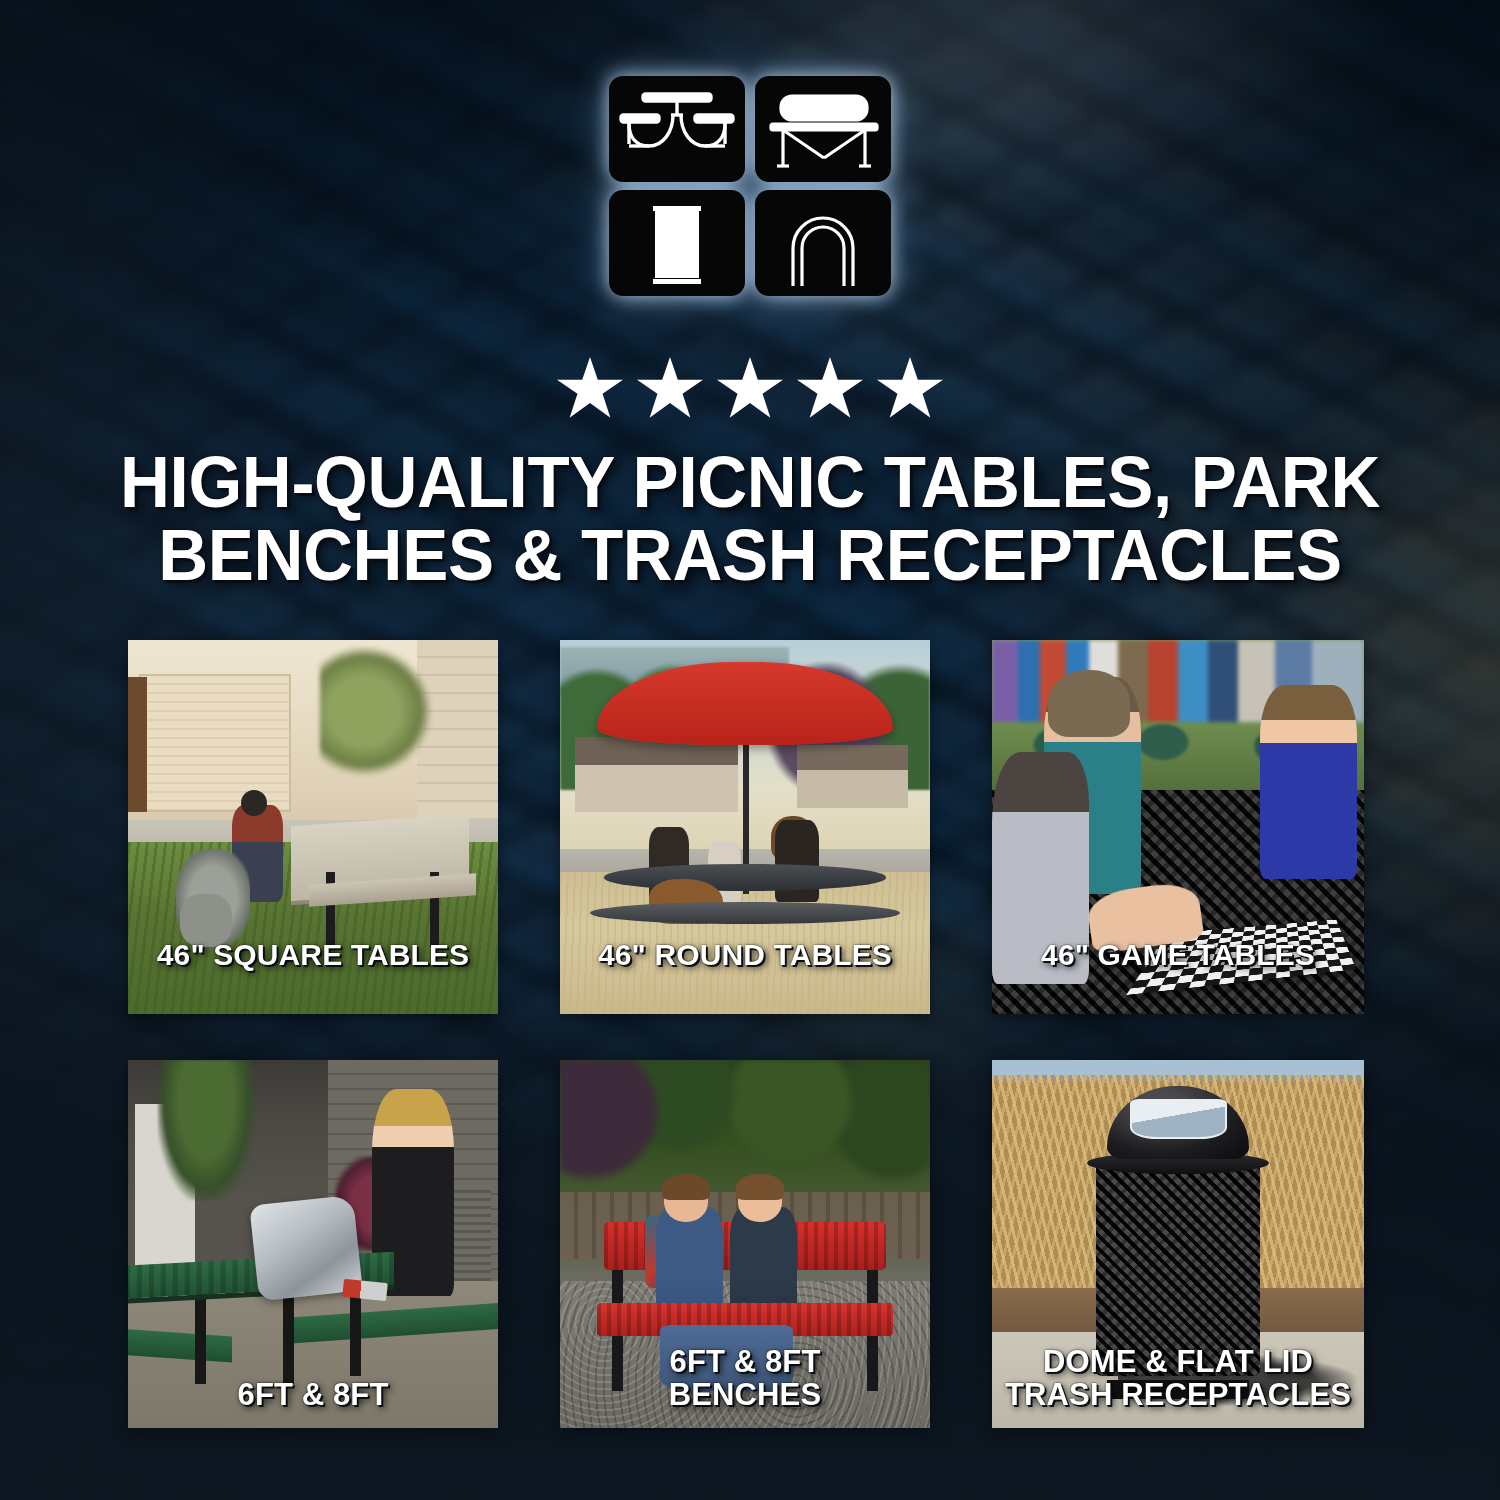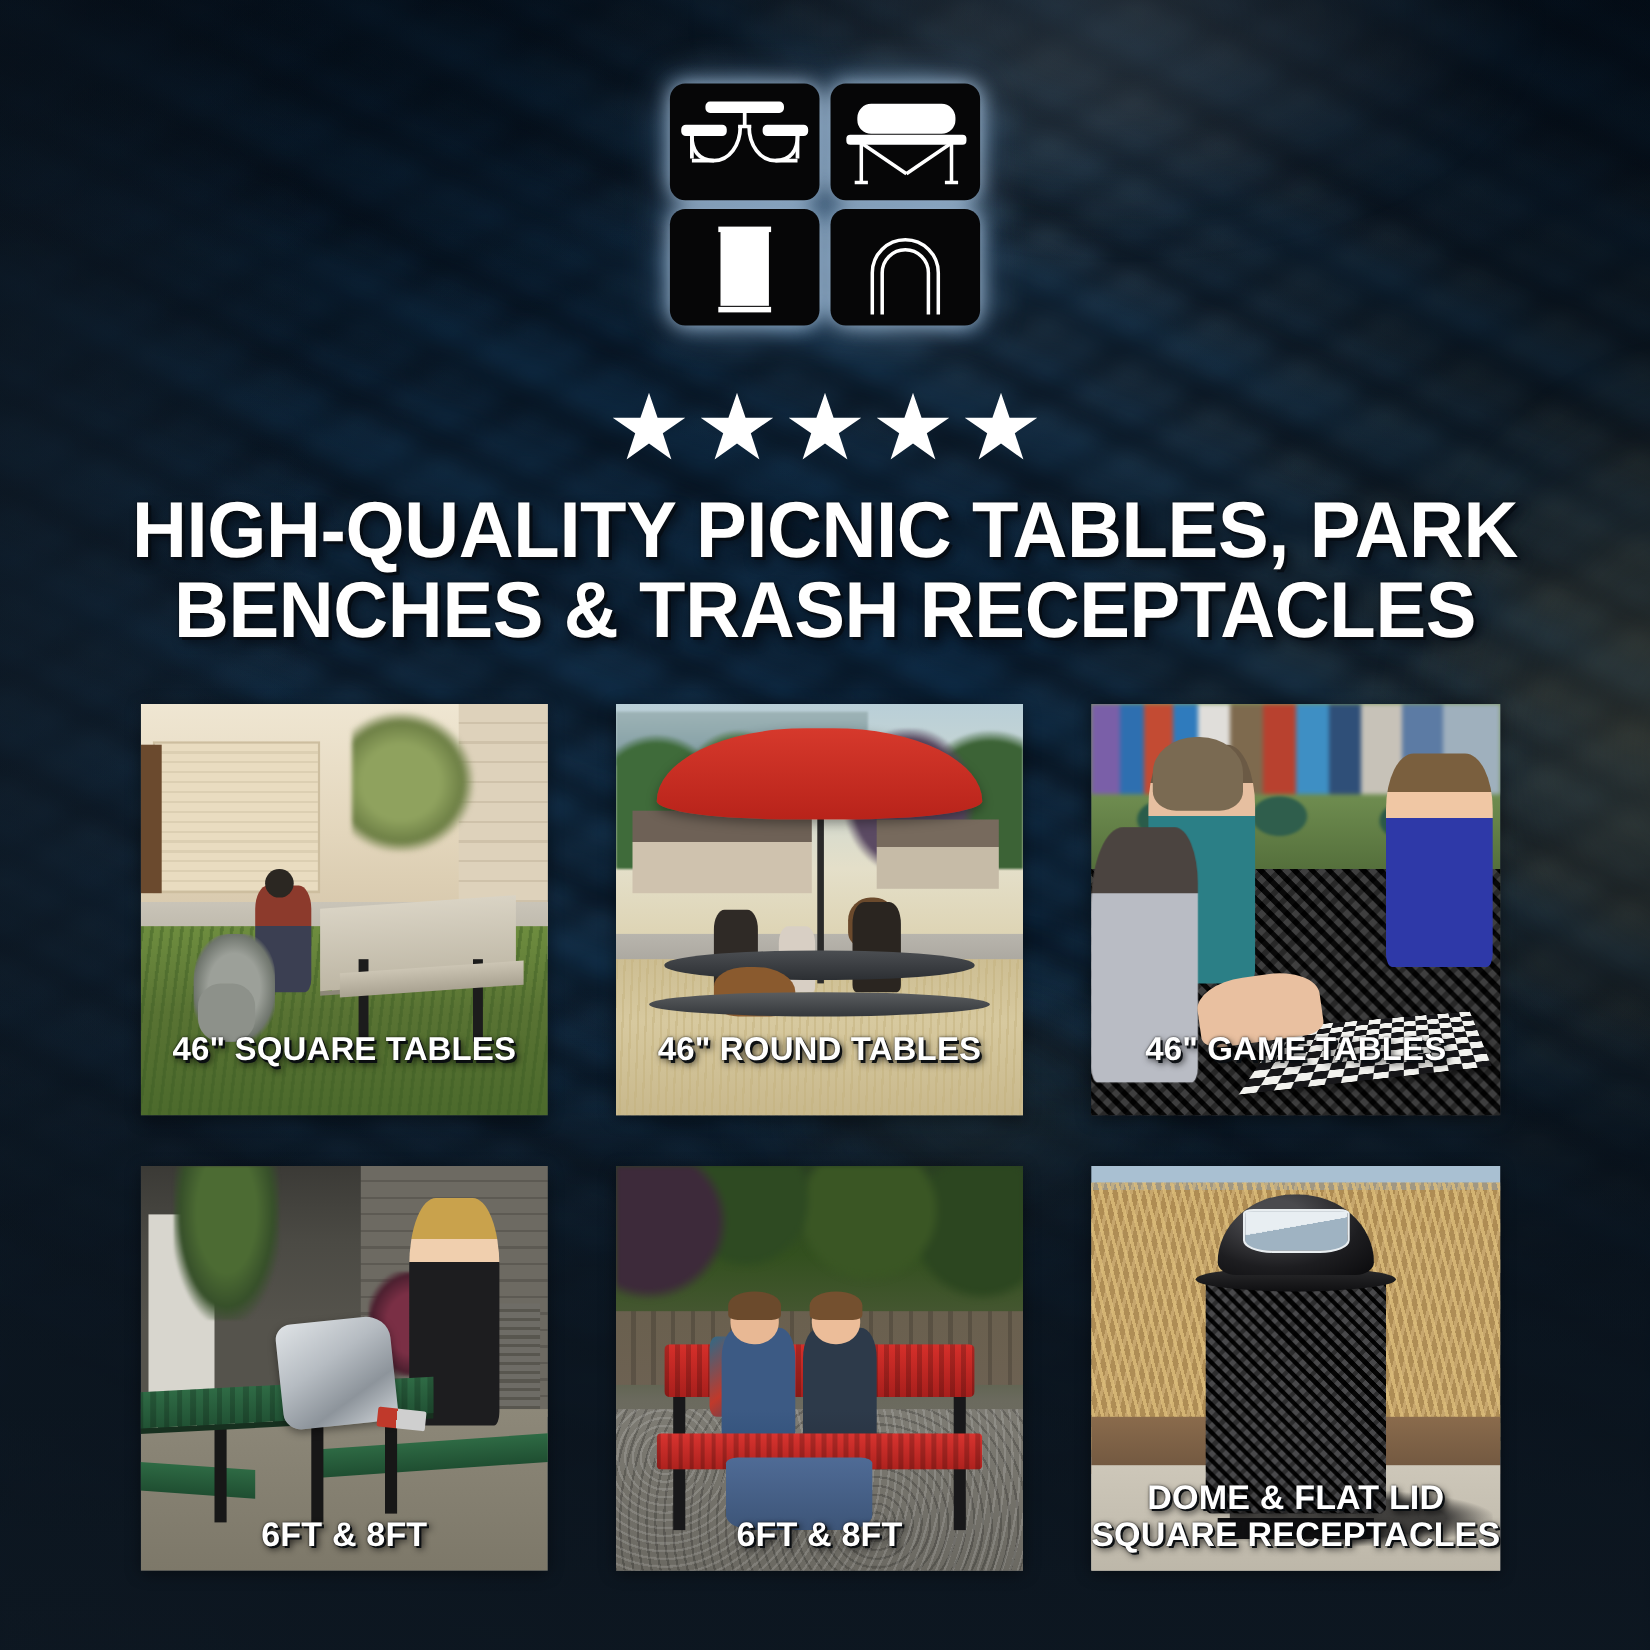--- a/index.html
+++ b/index.html
@@ -553,36 +553,37 @@
         <div class="t5-head1"></div>
         <div class="t5-hair1"></div>
         <div class="t5-boy2"></div>
         <div class="t5-head2"></div>
         <div class="t5-hair2"></div>
         <div class="t5-seat"></div>
         <div class="t5-jeans"></div>
       </div>
       <div class="caption two-line">
         <span class="cl">6FT &amp; 8FT</span>
+        <span class="cl">BENCHES</span>
       </div>
     </div>
 
     <div class="tile short">
       <div class="photo">
         <div class="t6-bg"></div>
         <div class="t6-grass"></div>
         <div class="t6-dirt"></div>
         <div class="t6-walk"></div>
         <div class="t6-shadow"></div>
         <div class="t6-body"></div>
         <div class="t6-rim"></div>
         <div class="t6-dome"></div>
         <div class="t6-open"></div>
         <div class="t6-base"></div>
       </div>
       <div class="caption two-line">
         <span class="cl">DOME &amp; FLAT LID</span>
-        <span class="cl">SQUARE RECEPTACLES</span>
+        <span class="cl">TRASH RECEPTACLES</span>
       </div>
     </div>
 
   </div>
 </div>
 
 </body></html>

